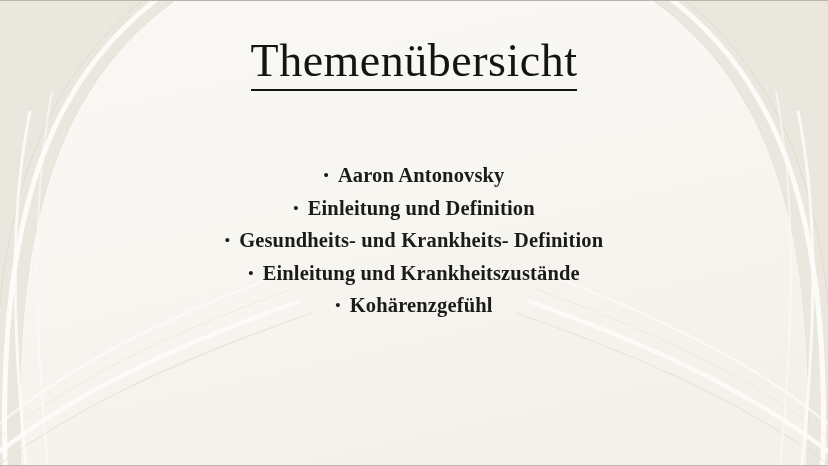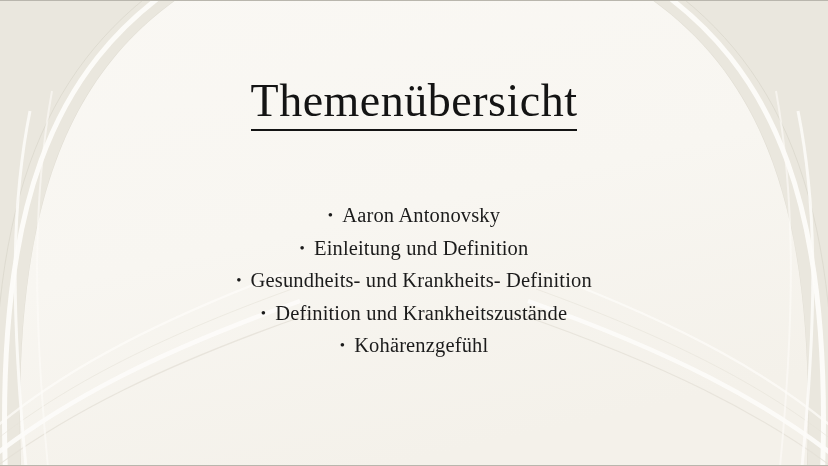--- a/index.html
+++ b/index.html
@@ -22,21 +22,20 @@
     position: absolute;
     inset: 0;
     width: 828px;
     height: 466px;
     pointer-events: none;
   }
   #content {
     position: absolute;
     inset: 0;
     z-index: 5;
-    margin-top: 40px;
   }
   .title-wrap {
     position: absolute;
     top: 36px;
     left: 0;
     right: 0;
     text-align: center;
   }
   .title {
     display: inline-block;
@@ -48,20 +47,21 @@
     padding-bottom: 4px;
     border-bottom: 2px solid #141414;
     white-space: nowrap;
   }
   .bullet-list {
     position: absolute;
     top: 158px;
     left: 0;
     right: 0;
     text-align: center;
+    font-weight: bold;
   }
   .bullet-item {
     font-size: 20.5px;
     line-height: 32.5px;
     color: #1b1b1b;
     letter-spacing: 0.15px;
     white-space: nowrap;
   }
   .bullet-mark {
     display: inline-block;
@@ -154,21 +154,21 @@
 
       <div class="bullet-item">
         <span class="bullet-mark">•</span><span class="bullet-text">Einleitung und Definition</span>
       </div>
 
       <div class="bullet-item">
         <span class="bullet-mark">•</span><span class="bullet-text">Gesundheits- und Krankheits- Definition</span>
       </div>
 
       <div class="bullet-item">
-        <span class="bullet-mark">•</span><span class="bullet-text">Definition und Krankheitszustände</span>
+        <span class="bullet-mark">•</span><span class="bullet-text">Einleitung und Krankheitszustände</span>
       </div>
 
 
       <div class="bullet-item">
         <span class="bullet-mark">•</span><span class="bullet-text">Kohärenzgefühl</span>
       </div>
 
 
 
     </div>

